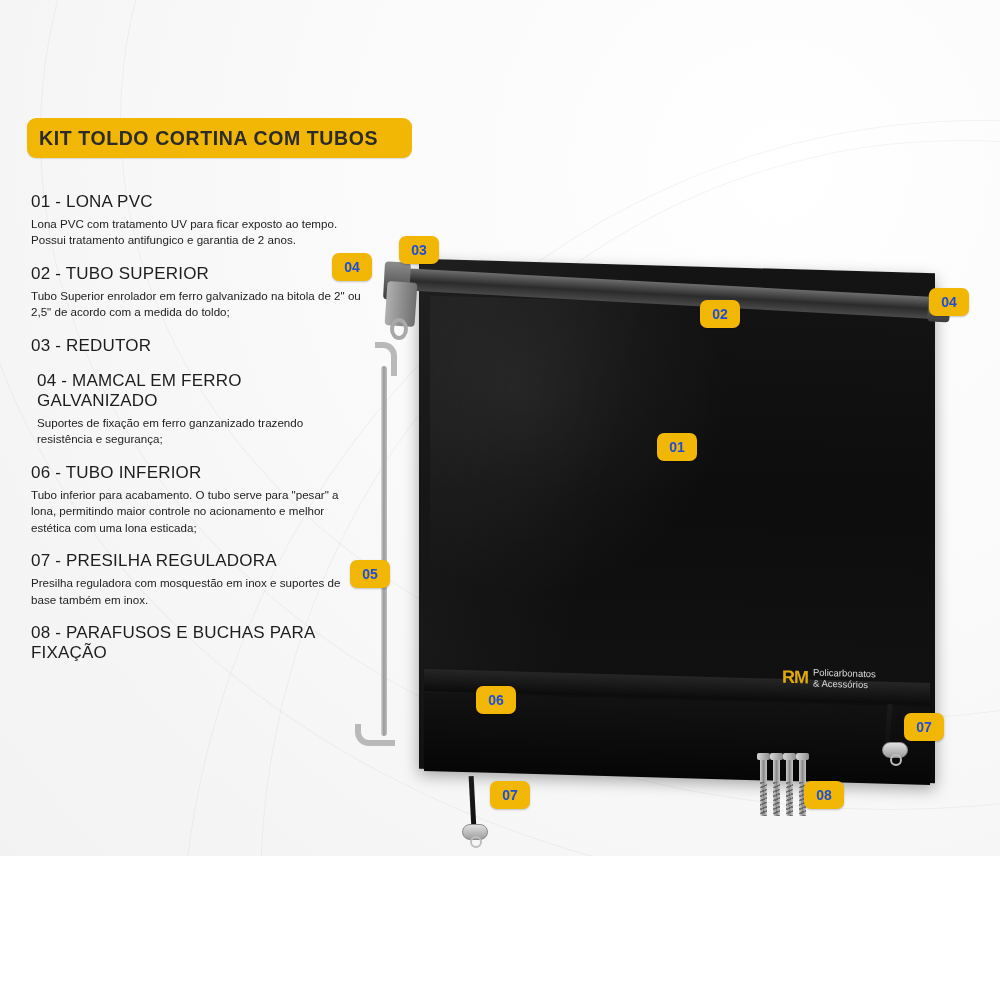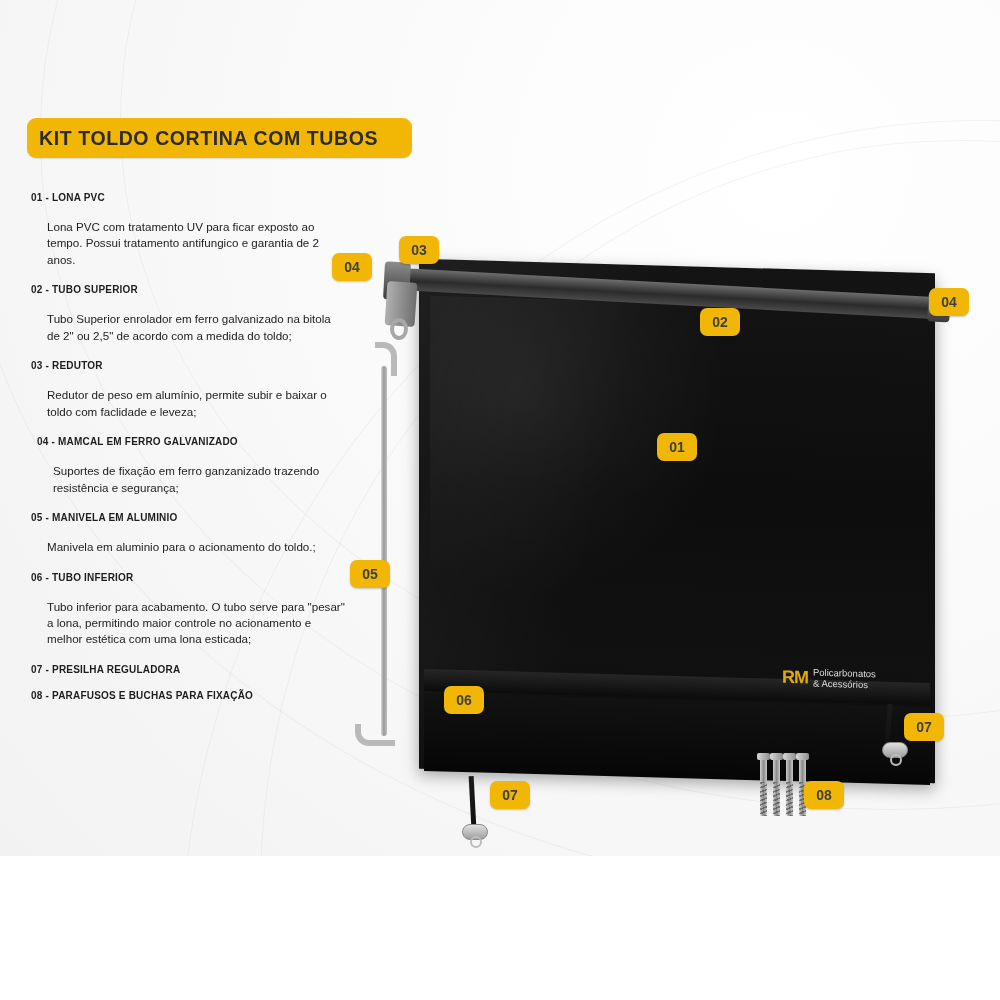--- a/index.html
+++ b/index.html
@@ -46,38 +46,38 @@
     font-weight: bold;
     letter-spacing: 0.6px;
     color: #2b2b2b;
   }
 
   
   .legend { position: absolute; left: 31px; top: 192px; width: 330px; }
   .legend-item { margin-bottom: 15px; }
   .legend-item h3 {
     margin: 0 0 4px 0;
-    font-size: 10px;
-    font-weight: bold;
+    font-size: 17px;
+    font-weight: normal;
     color: #1d1d1d;
     letter-spacing: 0.2px;
   }
   .legend-item p {
-    margin: 16px;
+    margin: 0;
     font-size: 11.6px;
     line-height: 1.42;
     color: #222222;
   }
   .indent { padding-left: 6px; }
 
   
   .num {
     position: absolute;
     background: #f2b705;
-    color: #404040;
+    color: #1d4ed8;
     font-weight: bold;
     font-size: 14px;
     border-radius: 7px;
     width: 40px; height: 28px;
     display: flex; align-items: center; justify-content: center;
     box-shadow: 0 1px 2px rgba(0,0,0,0.22);
     z-index: 40;
   }
 
   
@@ -260,36 +260,32 @@
     <div class="legend-item">
       <h3>01 - LONA PVC</h3>
       <p>Lona PVC com tratamento UV para ficar exposto ao tempo. Possui tratamento antifungico e garantia de 2 anos.</p>
     </div>
     <div class="legend-item">
       <h3>02 - TUBO SUPERIOR</h3>
       <p>Tubo Superior enrolador em ferro galvanizado na bitola de 2" ou 2,5" de acordo com a medida do toldo;</p>
     </div>
     <div class="legend-item">
       <h3>03 - REDUTOR</h3>
-      <p>Redutor de peso em alumínio, permite subir e baixar o toldo com faclidade e leveza;</p>
     </div>
     <div class="legend-item indent">
       <h3>04 - MAMCAL  EM FERRO GALVANIZADO</h3>
       <p>Suportes de fixação em ferro ganzanizado trazendo resistência e segurança;</p>
     </div>
     <div class="legend-item">
-      <h3>05 - MANIVELA EM ALUMINIO</h3>
-      <p>Manivela em aluminio para o acionamento do toldo.;</p>
-    </div>
-    <div class="legend-item">
       <h3>06 - TUBO INFERIOR</h3>
       <p>Tubo inferior para acabamento. O tubo serve para "pesar" a lona, permitindo maior controle no acionamento e melhor estética com uma lona esticada;</p>
     </div>
     <div class="legend-item">
       <h3>07 - PRESILHA REGULADORA</h3>
+      <p>Presilha reguladora com mosquestão em inox e suportes de base também em inox.</p>
     </div>
     <div class="legend-item">
       <h3>08 - PARAFUSOS E BUCHAS PARA FIXAÇÃO</h3>
     </div>
   </div>
 
   <div class="art">
     <div class="canvas-body"></div>
     <div class="canvas-sheen"></div>
     <div class="bottom-bar"></div>
@@ -327,22 +323,22 @@
       <span class="lines">
         <span>Policarbonatos</span><br>
         <span>&amp; Acessórios</span>
       </span>
     </div>
   </div>
 
   <div id="callouts">
       <div class="num" style="left: 399px; top: 236px;">03</div>
       <div class="num" style="left: 332px; top: 253px;">04</div>
-      <div class="num" style="left: 700px; top: 308px;">02</div>
+      <div class="num" style="left: 700px; top: 300px;">02</div>
       <div class="num" style="left: 929px; top: 288px;">04</div>
       <div class="num" style="left: 657px; top: 433px; text-align: right;">01</div>
       <div class="num" style="left: 350px; top: 560px; text-align: right;">05</div>
-      <div class="num" style="left: 444px; top: 686px;">06</div>
+      <div class="num" style="left: 476px; top: 686px;">06</div>
       <div class="num" style="left: 904px; top: 713px;">07</div>
       <div class="num" style="left: 490px; top: 781px;">07</div>
       <div class="num" style="left: 804px; top: 781px; text-align: right;">08</div>
     </div>
 </div>
 
 </body></html>

